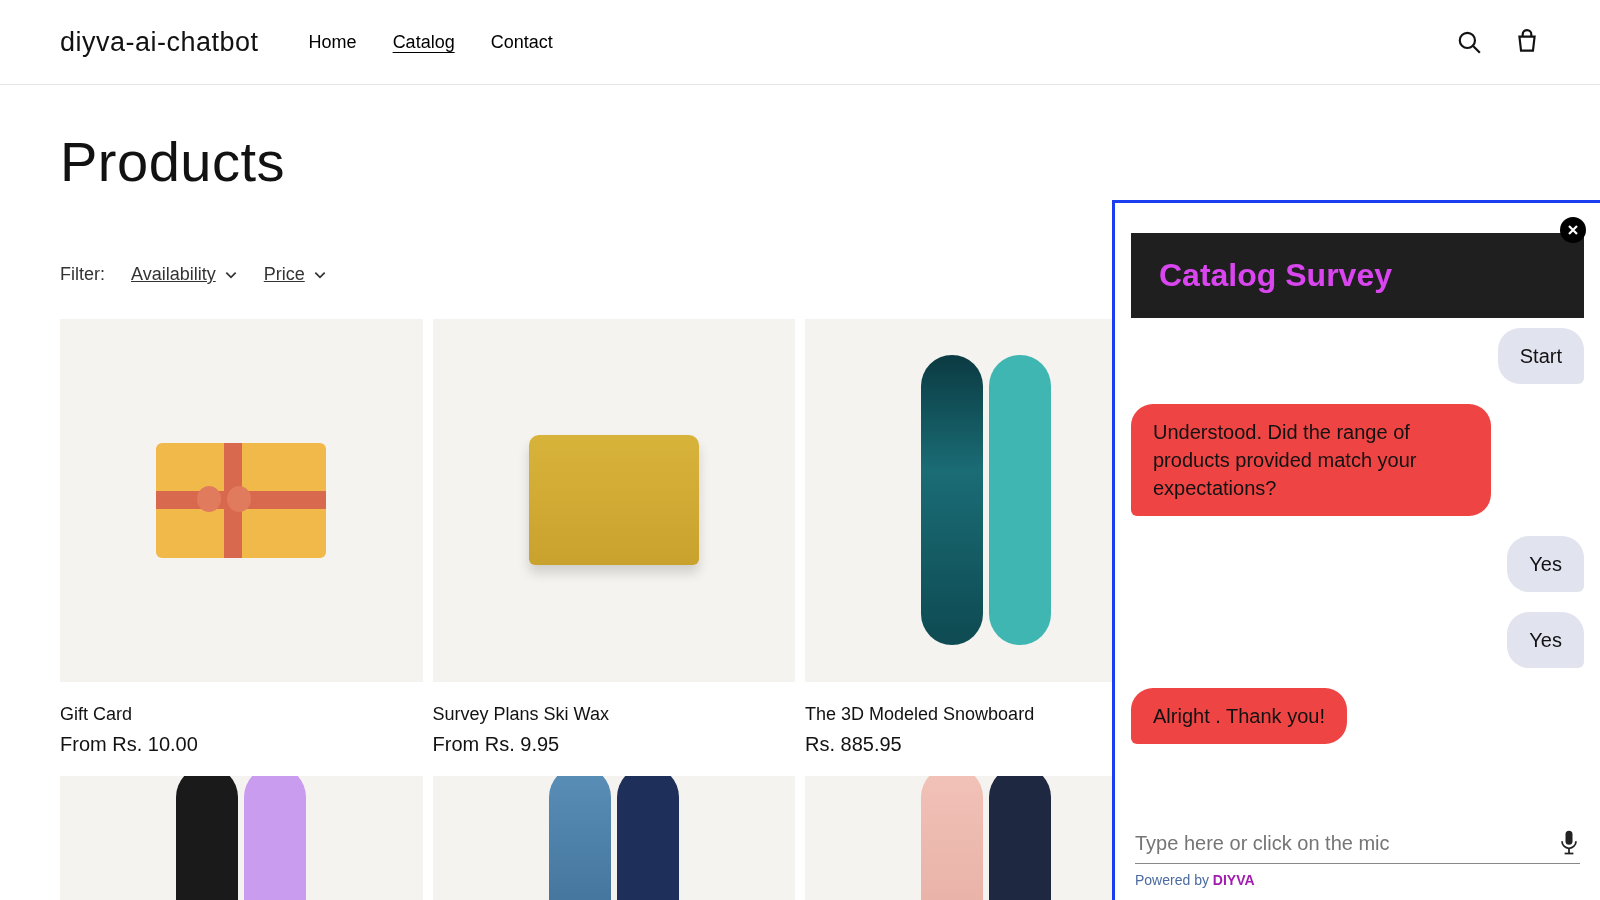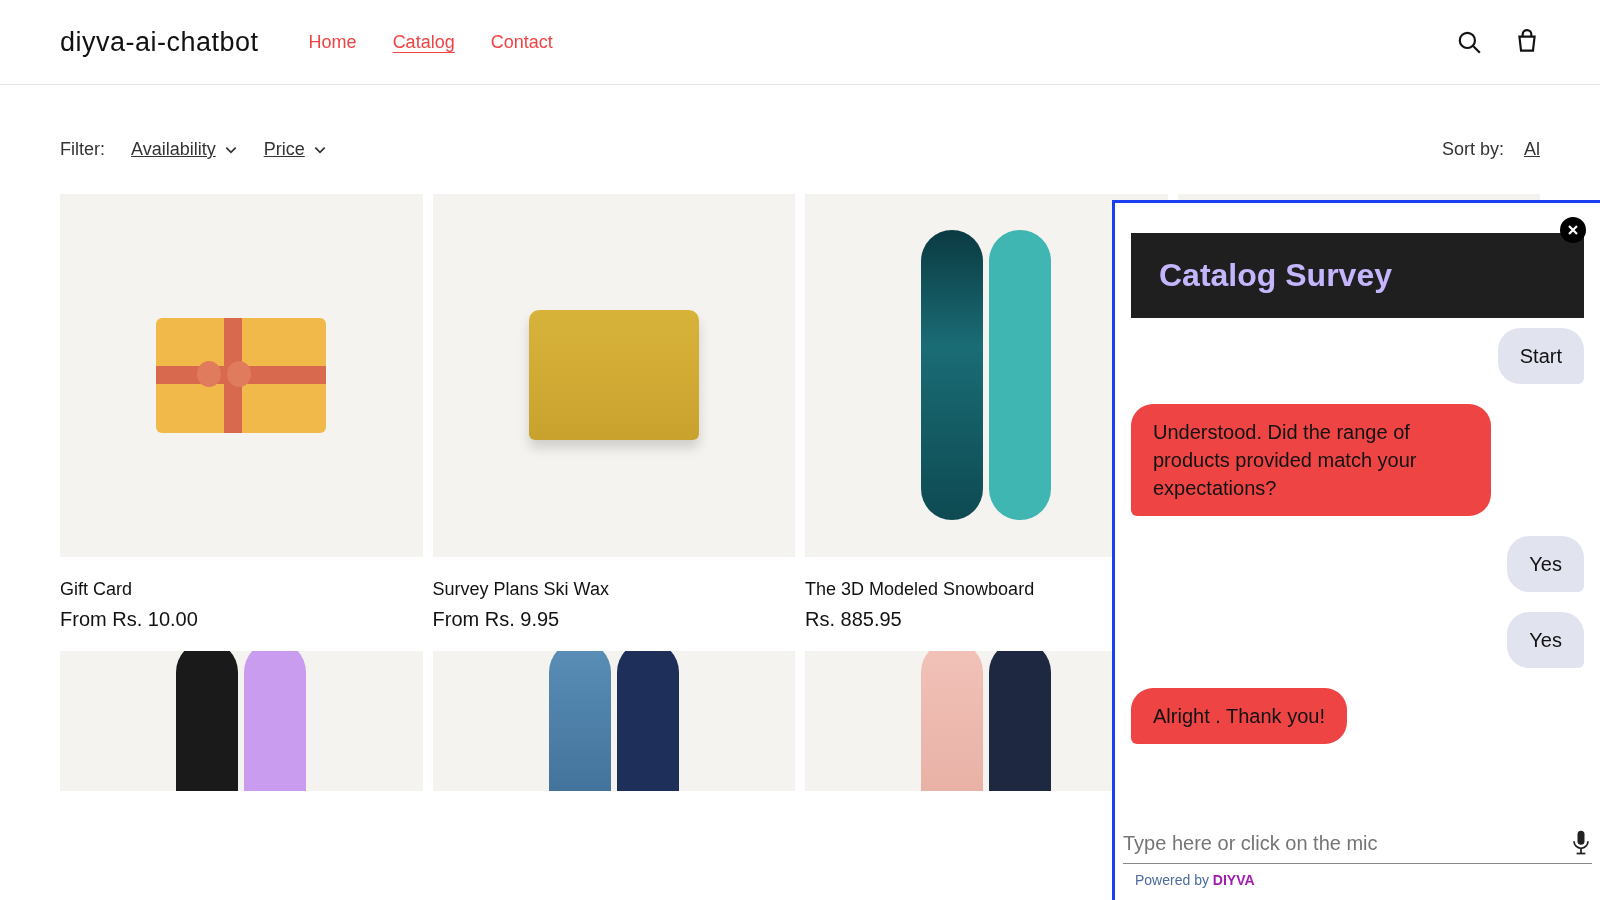--- a/index.html
+++ b/index.html
@@ -2,21 +2,21 @@
 <html><head>
 <meta charset="utf-8">
 <style>
 * { box-sizing: border-box; margin: 0; padding: 0; }
 body { font-family: -apple-system, BlinkMacSystemFont, "Segoe UI", Arial, sans-serif; background: #fff; color: #121212; width: 1600px; height: 900px; overflow: hidden; position: relative; }
 
 
 .header { display: flex; align-items: center; padding: 0 60px; height: 85px; border-bottom: 1px solid #e5e5e5; }
 .brand { font-size: 27px; font-weight: 400; letter-spacing: 0.5px; margin-right: 50px; }
 .nav { display: flex; gap: 36px; }
-.nav a { text-decoration: none; color: #ef4444; font-size: 18px; }
+.nav a { text-decoration: none; color: #000000; font-size: 18px; }
 .nav a.active { text-decoration: underline; text-underline-offset: 4px; }
 .header-icons { margin-left: auto; display: flex; gap: 32px; }
 .header-icons .icon { width: 26px; height: 26px; cursor: pointer; }
 
 
 .page { padding: 24px 60px 0; }
 .page-title { font-size: 56px; font-weight: 400; margin: 20px 0 40px; letter-spacing: 0.5px; }
 
 
 .filter-bar { display: flex; align-items: center; gap: 26px; padding: 30px 0 24px; font-size: 18px; color: #333; }
@@ -56,26 +56,26 @@
 .b-pink { background: linear-gradient(#f2c2b8,#dfa296); }
 .b-navy { background: #1e2840; }
 
 .row2 { margin-top: 10px; }
 .row2 .card-img { aspect-ratio: auto; height: 140px; align-items: flex-start; padding-top: 10px; overflow: hidden; }
 .row2 .boards { height: 250px; }
 
 
 .chat { position: absolute; right: 0; bottom: 0; width: 488px; height: 700px; background: #fff; border: 3px solid #1a3ef0; border-right: none; border-bottom: none; display: flex; flex-direction: column; }
 .chat-close { position: absolute; right: 14px; top: 14px; width: 26px; height: 26px; background: #000; color: #fff; border-radius: 50%; display: flex; align-items: center; justify-content: center; font-size: 16px; cursor: pointer; z-index: 2; }
-.chat-header { margin: 30px 16px 0; background: #1f1f1f; color: #c4b5fd; padding: 24px 28px; font-size: 32px; font-weight: 700; }
+.chat-header { margin: 30px 16px 0; background: #1f1f1f; color: #d946ef; padding: 24px 28px; font-size: 32px; font-weight: 700; }
 .chat-body { flex: 1; padding: 10px 16px; overflow: hidden; display: flex; flex-direction: column; gap: 20px; }
 .msg { border-radius: 22px; padding: 14px 22px; font-size: 20px; line-height: 1.4; max-width: 360px; }
 .msg.bot { background: #ef4444; align-self: flex-start; border-bottom-left-radius: 6px; }
 .msg.user { background: #e1e3ef; align-self: flex-end; border-bottom-right-radius: 6px; }
-.chat-input { padding: 0 8px; }
+.chat-input { padding: 0 20px; }
 .chat-input-inner { border-bottom: 1px solid #888; display: flex; align-items: center; padding: 6px 0; }
 .chat-input input { border: none; flex: 1; font-size: 20px; outline: none; }
 .mic { width: 22px; height: 28px; }
 .chat-footer { font-size: 14px; color: #4a6aa0; padding: 8px 20px 12px; }
 .chat-footer b { color: #a21caf; font-weight: 700; }
 
 svg { display: block; }
 </style>
 </head>
 <body>
@@ -97,20 +97,21 @@
     <span class="icon">
       <svg viewBox="0 0 24 24" width="26" height="26" fill="none" stroke="#121212" stroke-width="2">
           <path d="M5 7h14l-1.5 13h-11z"></path>
           <path d="M8 7V5a4 4 0 0 1 8 0v2"></path>
         </svg>
     </span>
   </div>
 </div>
 
 <div class="page">
+  <h1 class="page-title">Products</h1>
 
   <div class="filter-bar">
     <span class="filter-label">Filter:</span>
     <span class="filter-select">
       <span>Availability</span>
       <svg class="chevron" viewBox="0 0 12 12" fill="none" stroke="#333" stroke-width="1.5">
           <path d="M2 4l4 4 4-4"></path>
         </svg>
     </span>
     <span class="filter-select">

